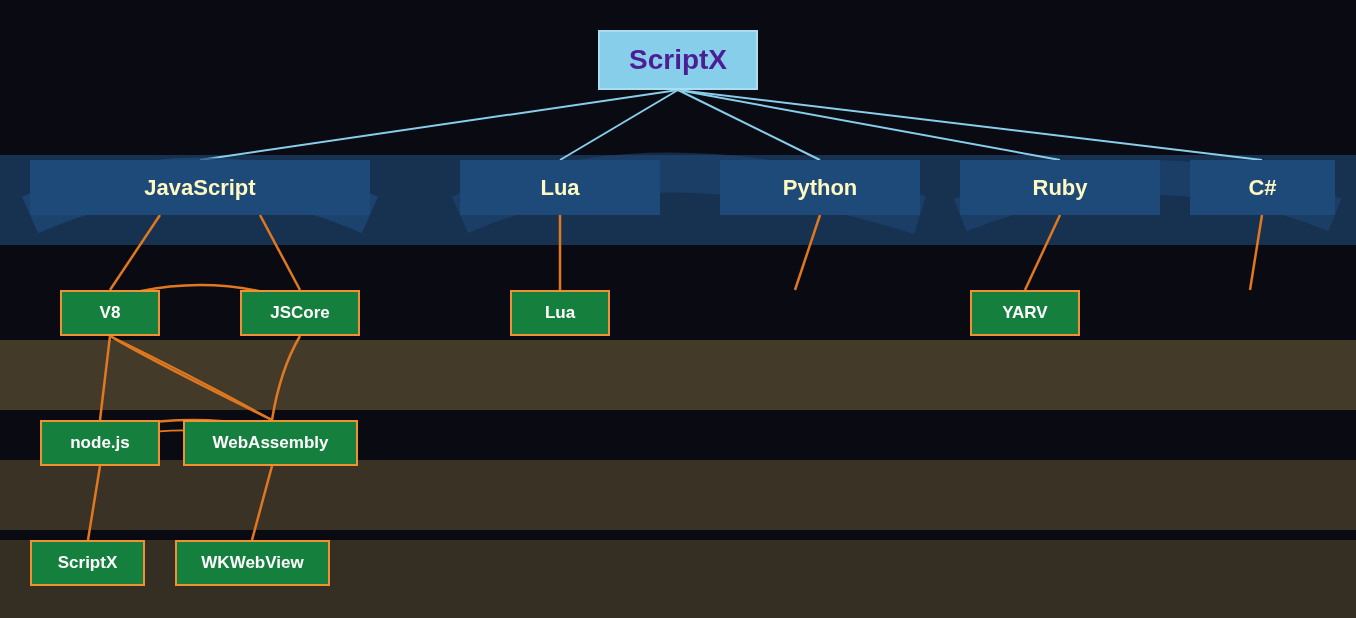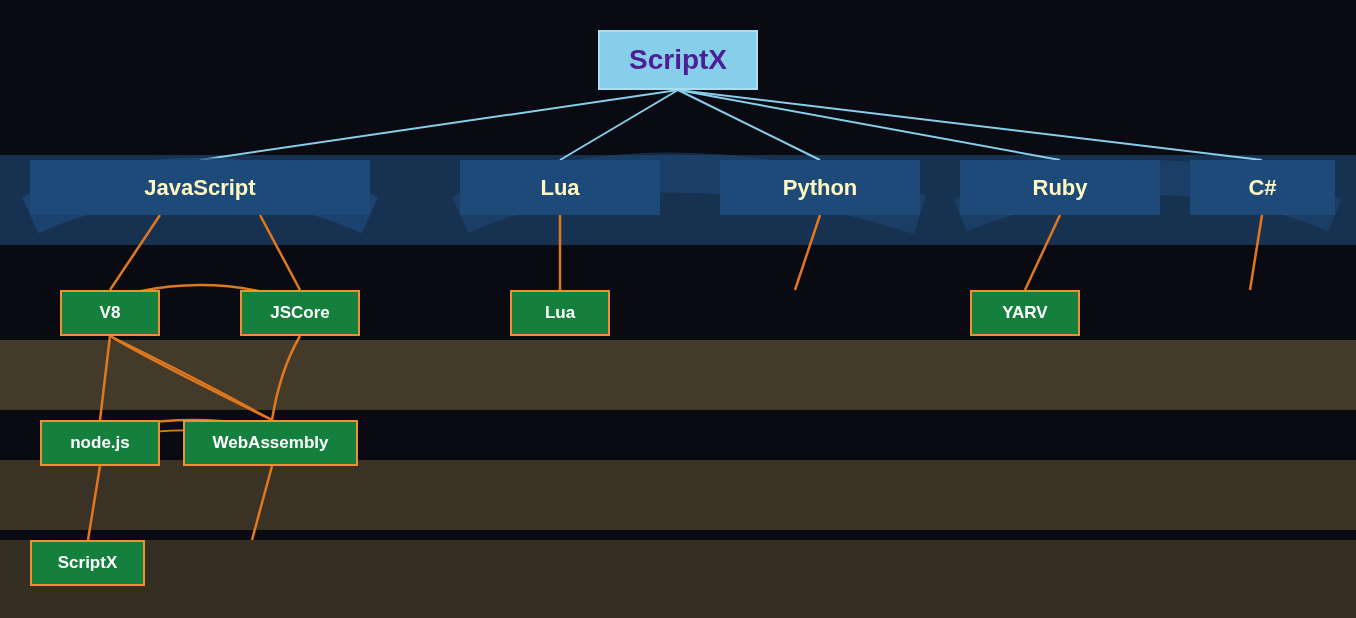--- a/index.html
+++ b/index.html
@@ -285,14 +285,17 @@
 
   <div class="node node-engine node-nodejs">
     <span>node.js</span>
   </div>
   <div class="node node-engine node-webassembly">
     <span>WebAssembly</span>
   </div>
   <div class="node node-engine node-quickjs">
     <span>ScriptX</span>
   </div>
+  <div class="node node-engine node-wkwebview">
+    <span>WKWebView</span>
+  </div>
 
 </div>
 
 </body></html>

